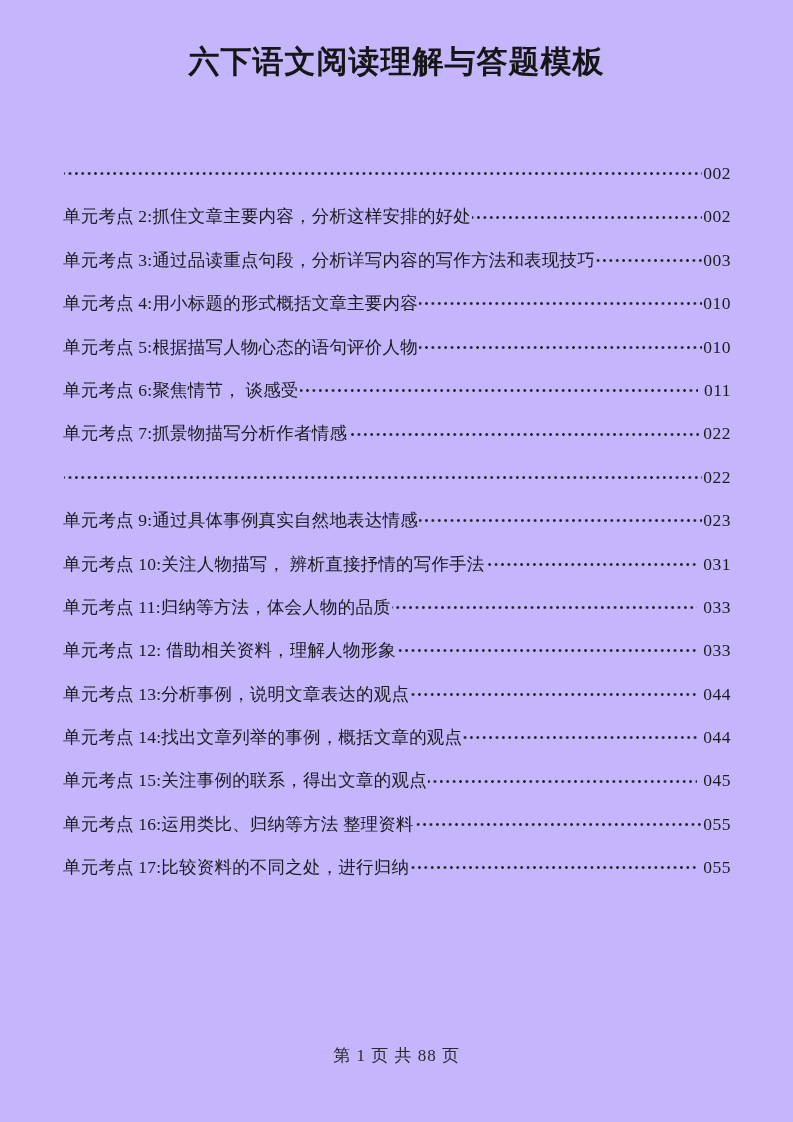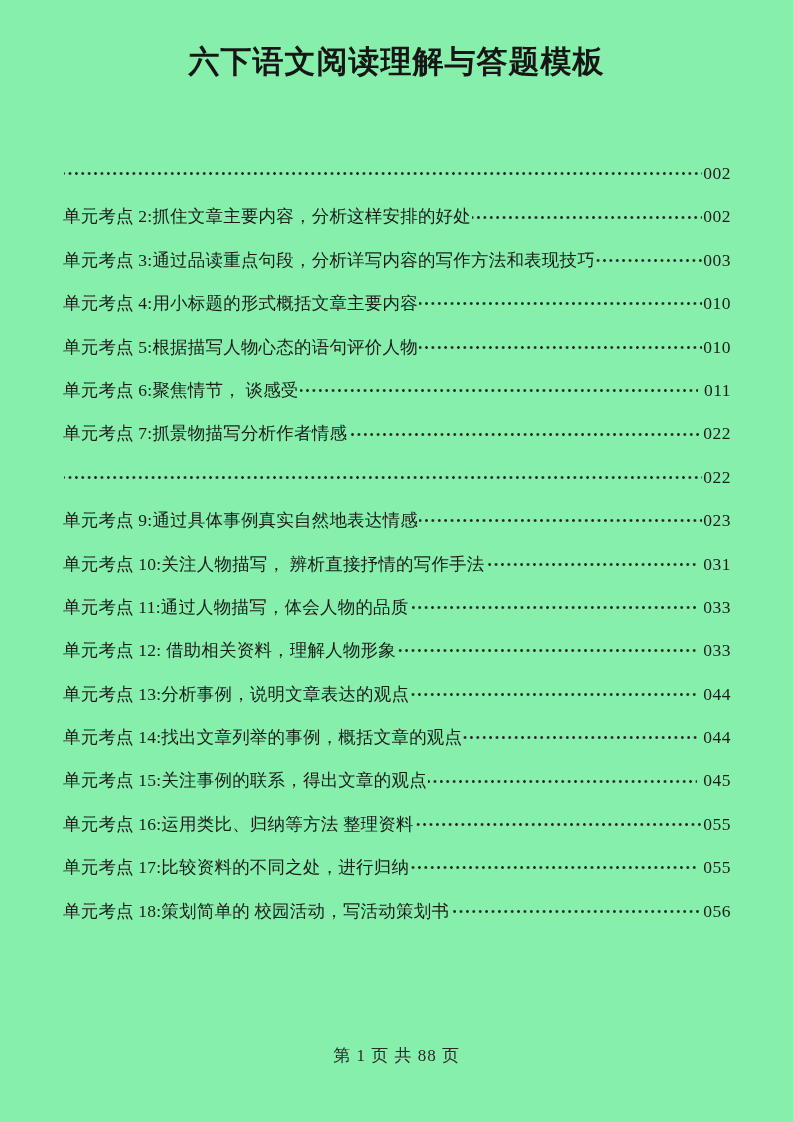--- a/index.html
+++ b/index.html
@@ -8,21 +8,21 @@
     width: 793px;
     height: 1122px;
     position: relative;
     font-family: "Liberation Serif", "DejaVu Serif", serif;
     color: #1c1c1c;
     overflow: hidden;
   }
   .page {
     position: absolute;
     inset: 0;
-    background: #86efac;
+    background: #c4b5fd;
   }
   .doc-title {
     margin-top: 41px;
     text-align: center;
     font-size: 31px;
     font-weight: bold;
     letter-spacing: 1px;
     color: #161616;
   }
   .toc {
@@ -129,21 +129,21 @@
     <span class="toc-page">023</span>
   </div>
 
   <div class="toc-row">
     <span class="toc-label">单元考点 10:关注人物描写， 辨析直接抒情的写作手法</span>
     <span class="toc-leader"></span>
     <span class="toc-page"> 031</span>
   </div>
 
   <div class="toc-row">
-    <span class="toc-label">单元考点 11:通过人物描写，体会人物的品质</span>
+    <span class="toc-label">单元考点 11:归纳等方法，体会人物的品质</span>
     <span class="toc-leader"></span>
     <span class="toc-page"> 033</span>
   </div>
 
   <div class="toc-row">
     <span class="toc-label">单元考点 12: 借助相关资料，理解人物形象 </span>
     <span class="toc-leader"></span>
     <span class="toc-page"> 033</span>
   </div>
 
@@ -170,22 +170,17 @@
     <span class="toc-leader"></span>
     <span class="toc-page">055</span>
   </div>
 
   <div class="toc-row">
     <span class="toc-label">单元考点 17:比较资料的不同之处，进行归纳</span>
     <span class="toc-leader"></span>
     <span class="toc-page"> 055</span>
   </div>
 
-  <div class="toc-row">
-    <span class="toc-label">单元考点 18:策划简单的 校园活动，写活动策划书</span>
-    <span class="toc-leader"></span>
-    <span class="toc-page">056</span>
-  </div>
 </div>
 
   <div class="footer">第 1 页 共 88 页</div>
 
 </div>
 
 </body></html>

